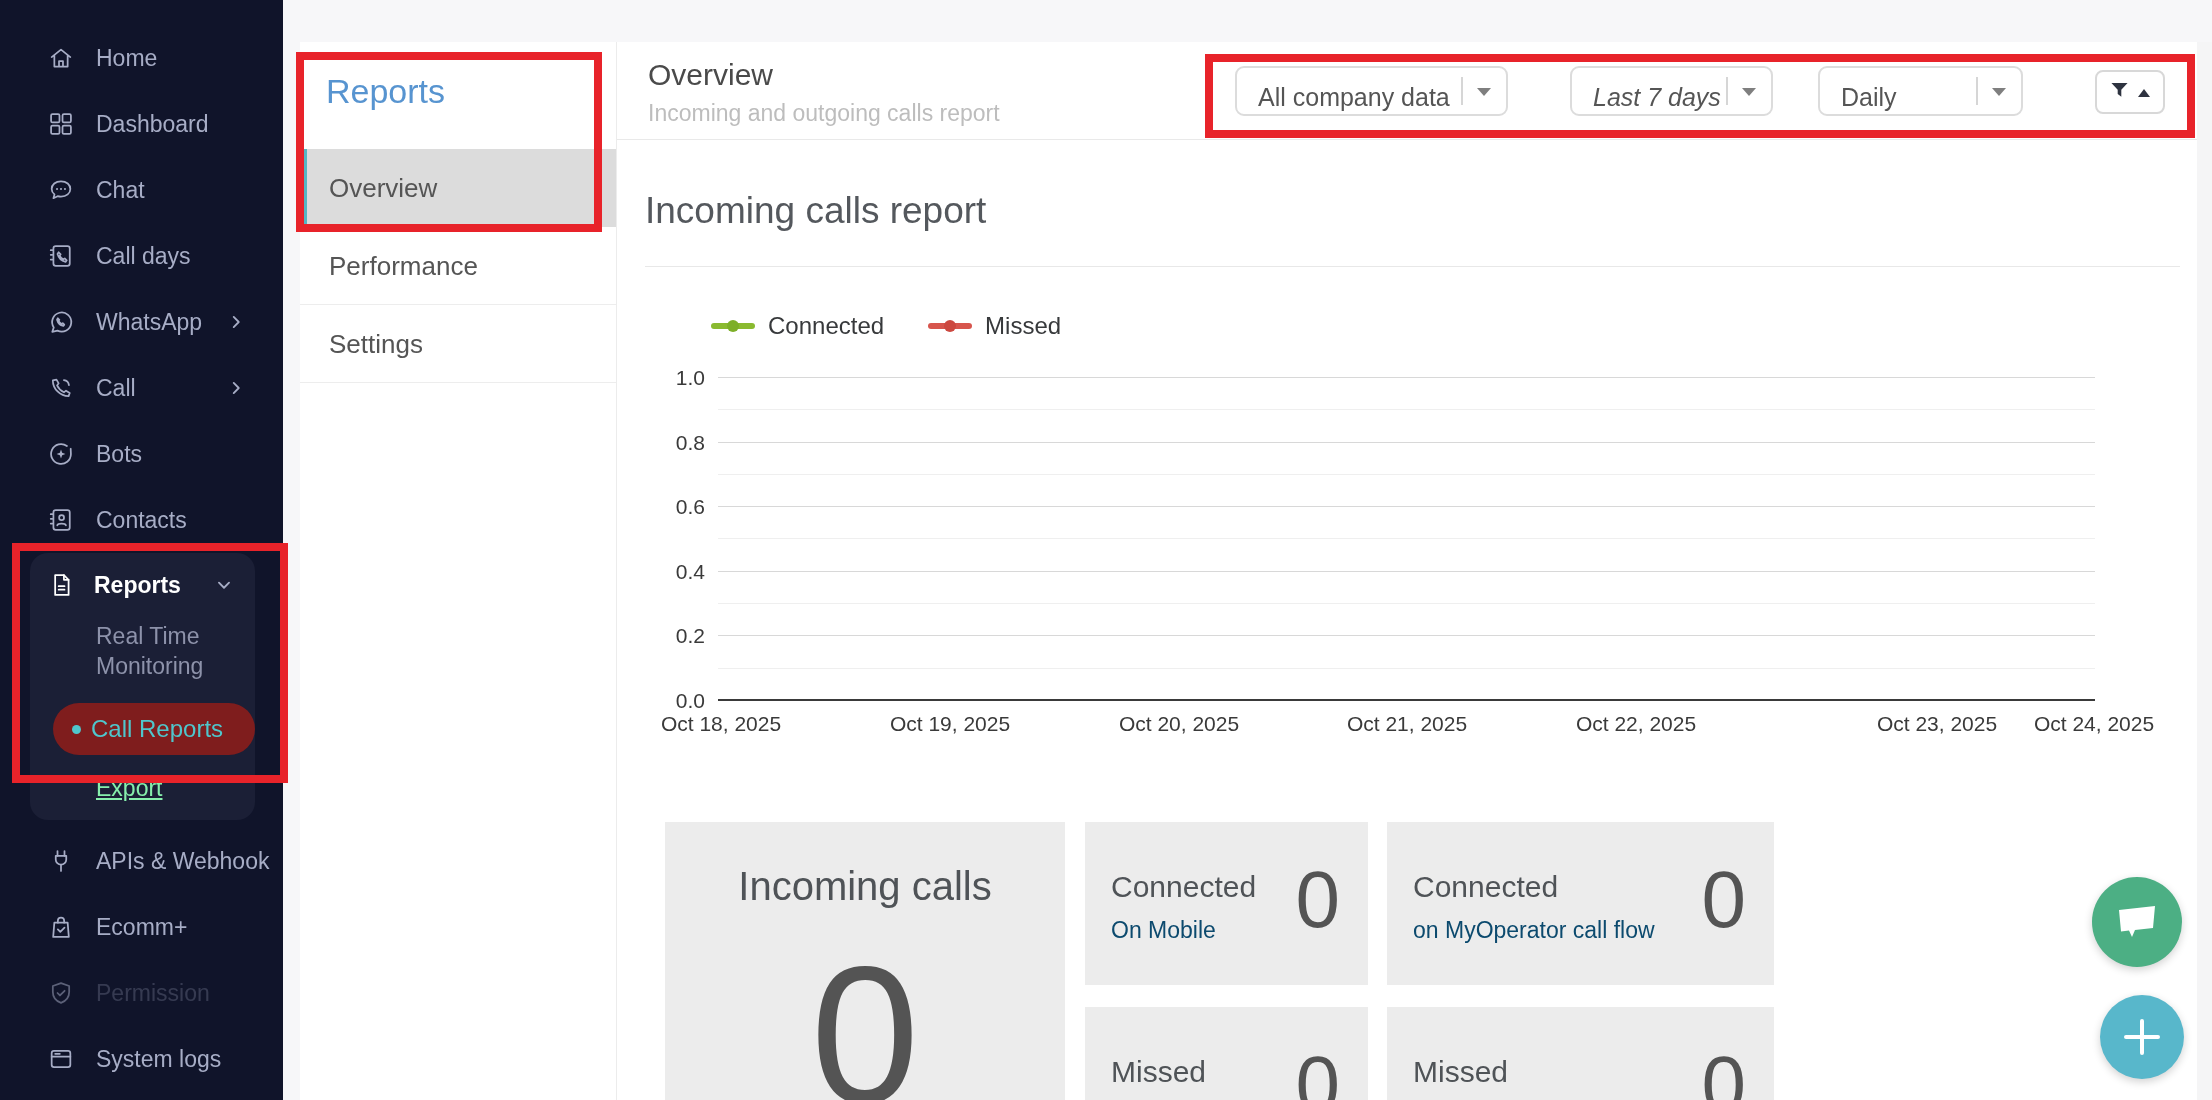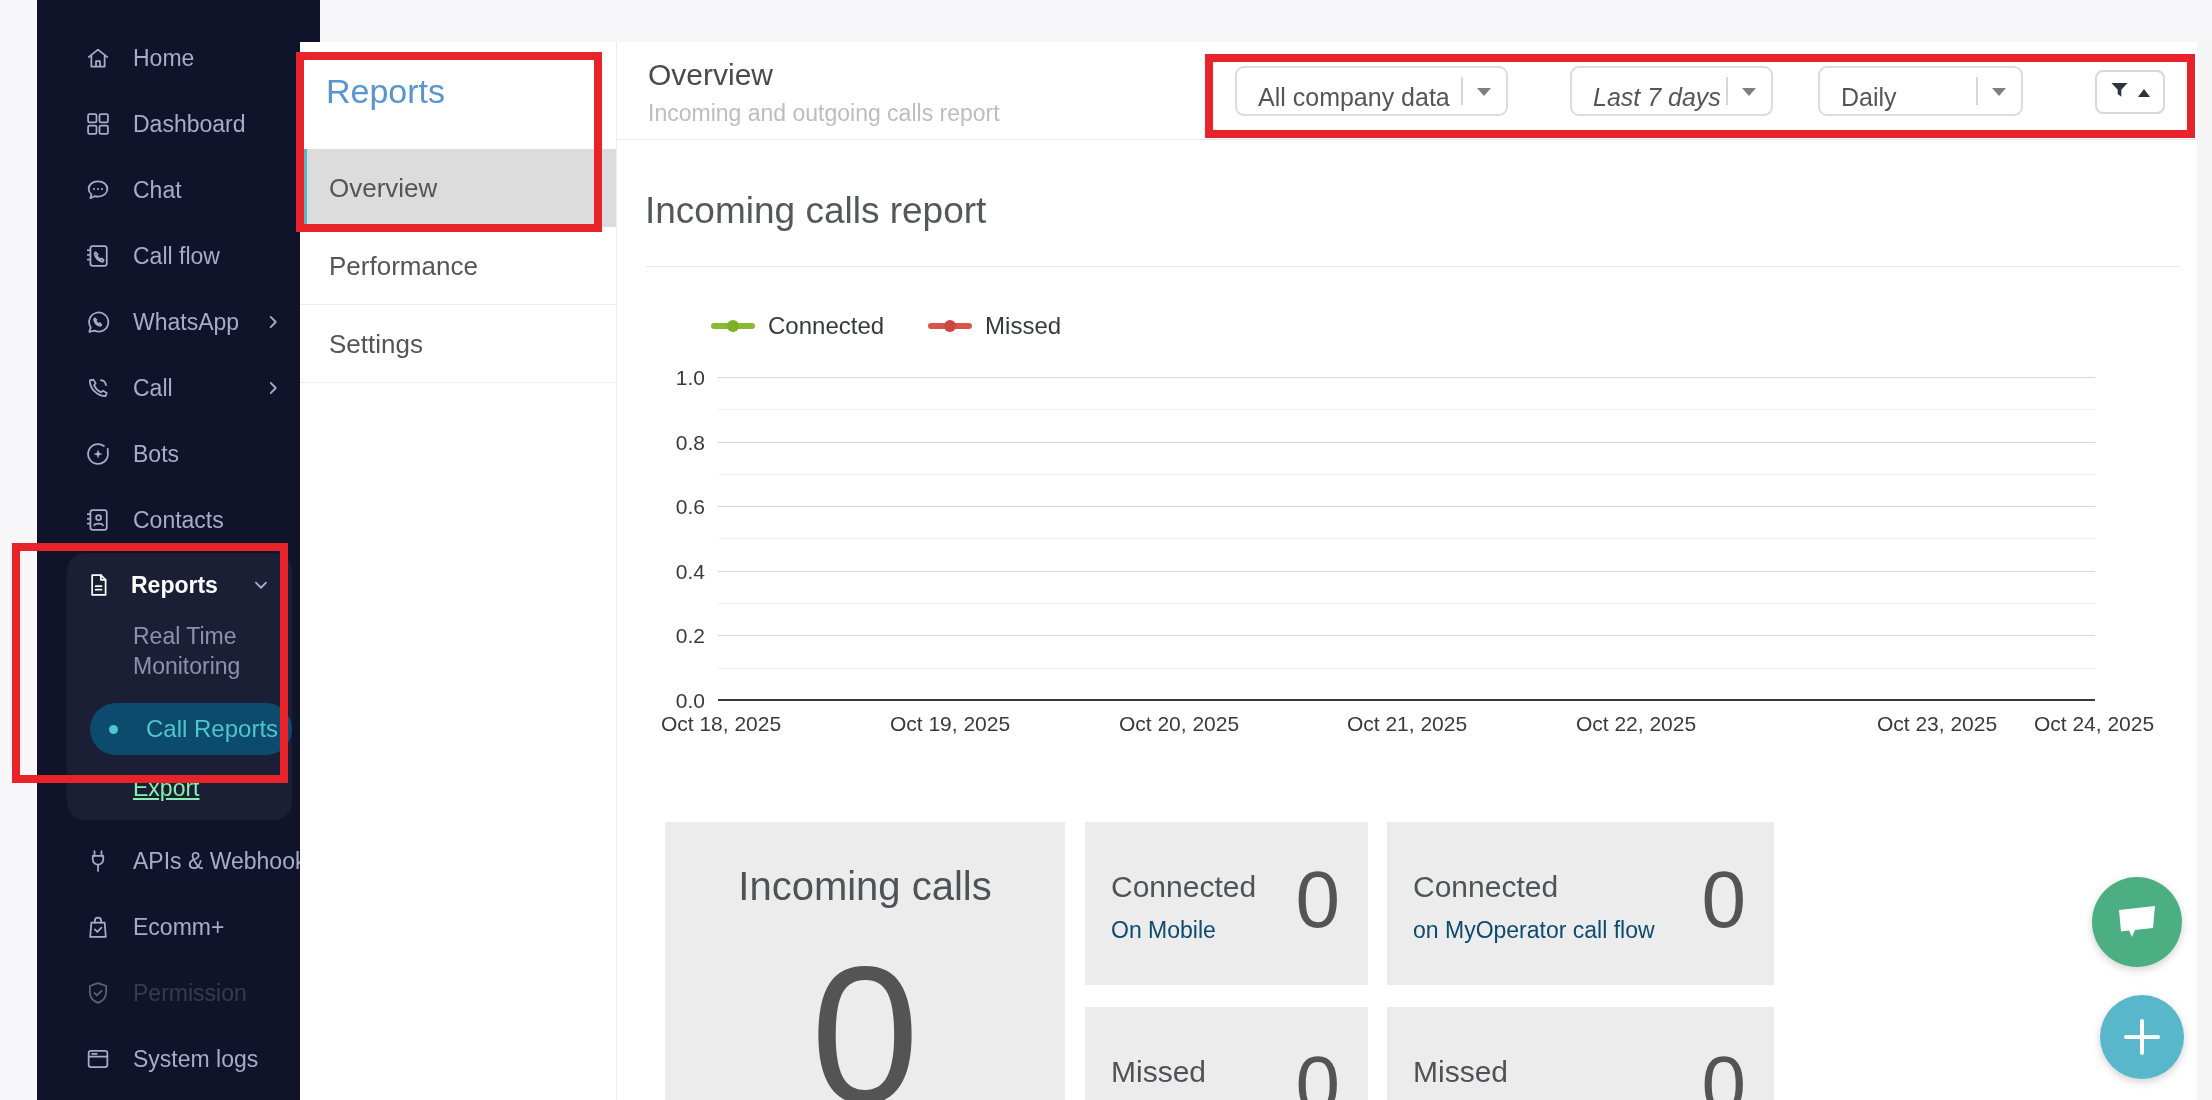--- a/index.html
+++ b/index.html
@@ -1,34 +1,34 @@
 <!DOCTYPE html>
 <html><head>
 <meta charset="utf-8">
 <style>
   * { margin:0; padding:0; box-sizing:border-box; }
   html,body { width:2212px; height:1100px; overflow:hidden; }
   body { font-family:"Liberation Sans","DejaVu Sans",sans-serif; background:#f7f7f9; position:relative; }
 
   
-  .sidebar { position:absolute; left:0; top:0; width:283px; height:1100px; background:#10142a; padding-top:25px;margin-left:37px; }
+  .sidebar { position:absolute; left:0; top:0; width:283px; height:1100px; background:#10142a; padding-top:25px; }
   .nav-item { height:66px; display:flex; align-items:center; padding:0 36px 0 46px; gap:20px; cursor:pointer; }
   .nav-icon { width:30px; height:30px; flex:0 0 30px; display:flex; align-items:center; justify-content:center; }
   .nav-icon svg { width:28px; height:28px; stroke:#a7adc6; fill:none; stroke-width:1.5; stroke-linecap:round; stroke-linejoin:round; }
   .nav-label { font-size:23px; color:#a7adc6; white-space:nowrap; }
   .nav-caret { margin-left:auto; display:flex; }
   .nav-caret svg { width:22px; height:22px; stroke:#a7adc6; fill:none; stroke-width:2; stroke-linecap:round; stroke-linejoin:round; }
   .nav-item.disabled .nav-label, .nav-item.disabled { opacity:.5; }
 
   .reports-group { margin:0 28px 8px 30px; background:#1b1f36; border-radius:18px; padding-bottom:14px; }
   .group-head { height:64px; display:flex; align-items:center; padding:0 20px 0 16px; gap:18px; cursor:pointer; }
   .group-head .nav-label { color:#ffffff; font-weight:700; }
   .group-head .nav-icon svg { stroke:#ffffff; }
   .sub-rtm { margin:4px 0 0 66px; width:126px; font-size:23px; line-height:30px; color:#8d92aa; cursor:pointer; }
-  .sub-pill { margin:22px 0 0 23px; width:202px; height:52px; border-radius:26px; background:#0c4a6e; display:flex; align-items:center; padding-left:19px; gap:28px; cursor:pointer; }
+  .sub-pill { margin:22px 0 0 23px; width:202px; height:52px; border-radius:26px; background:#7f1d1d; display:flex; align-items:center; padding-left:19px; gap:10px; cursor:pointer; }
   .bullet { width:9px; height:9px; border-radius:50%; background:#4fc6cc; }
   .sub-pill-label { font-size:24px; color:#4fc6cc; }
   .sub-export { margin:20px 0 4px 66px; font-size:23px; color:#86efac; cursor:pointer;text-decoration:underline; }
 
   
   .subpanel { position:absolute; left:300px; top:42px; width:317px; height:1058px; background:#ffffff; border-right:1px solid #ececec; }
   .subpanel-title { margin:30px 0 0 26px; font-size:34px; color:#5794d0; }
   .subpanel-items { margin-top:38px; }
   .subpanel-item { position:relative; height:78px; line-height:78px; padding-left:29px; font-size:26px; color:#555; border-bottom:1px solid #ededed; cursor:pointer; }
   .subpanel-item.active { background:#dcdcdc; border-bottom:none; }
@@ -134,21 +134,21 @@
   </div>
 
   <div class="nav-item">
     <span class="nav-icon">
       <svg viewBox="0 0 24 24">
           <rect x="5.5" y="3.5" width="14" height="17" rx="2"></rect>
           <path d="M3.2 7 h1.4 M3.2 11 h1.4 M3.2 15 h1.4"></path>
           <path d="M10 8.8 l1.7 1.7 -.9 1.2 c.8 1.4 1.8 2.4 3.2 3.2 l1.2-.9 1.7 1.7 -1 1.4 c-3.2-.8-6.1-3.7-6.9-6.9 z"></path>
         </svg>
     </span>
-    <span class="nav-label">Call flow</span>
+    <span class="nav-label">Call days</span>
   </div>
 
   <div class="nav-item">
     <span class="nav-icon">
       <svg viewBox="0 0 24 24">
           <path d="M4.5 20.5 L5.8 16.6 A8.2 8.2 0 1 1 9 19.4 Z"></path>
           <path d="M9.3 8.8 l1.3 1.3 -.7 1 c.6 1.1 1.5 2 2.6 2.6 l1-.7 1.3 1.3 -.8 1.1 c-2.5-.6-4.7-2.8-5.4-5.4 z"></path>
         </svg>
     </span>
     <span class="nav-label">WhatsApp</span>

